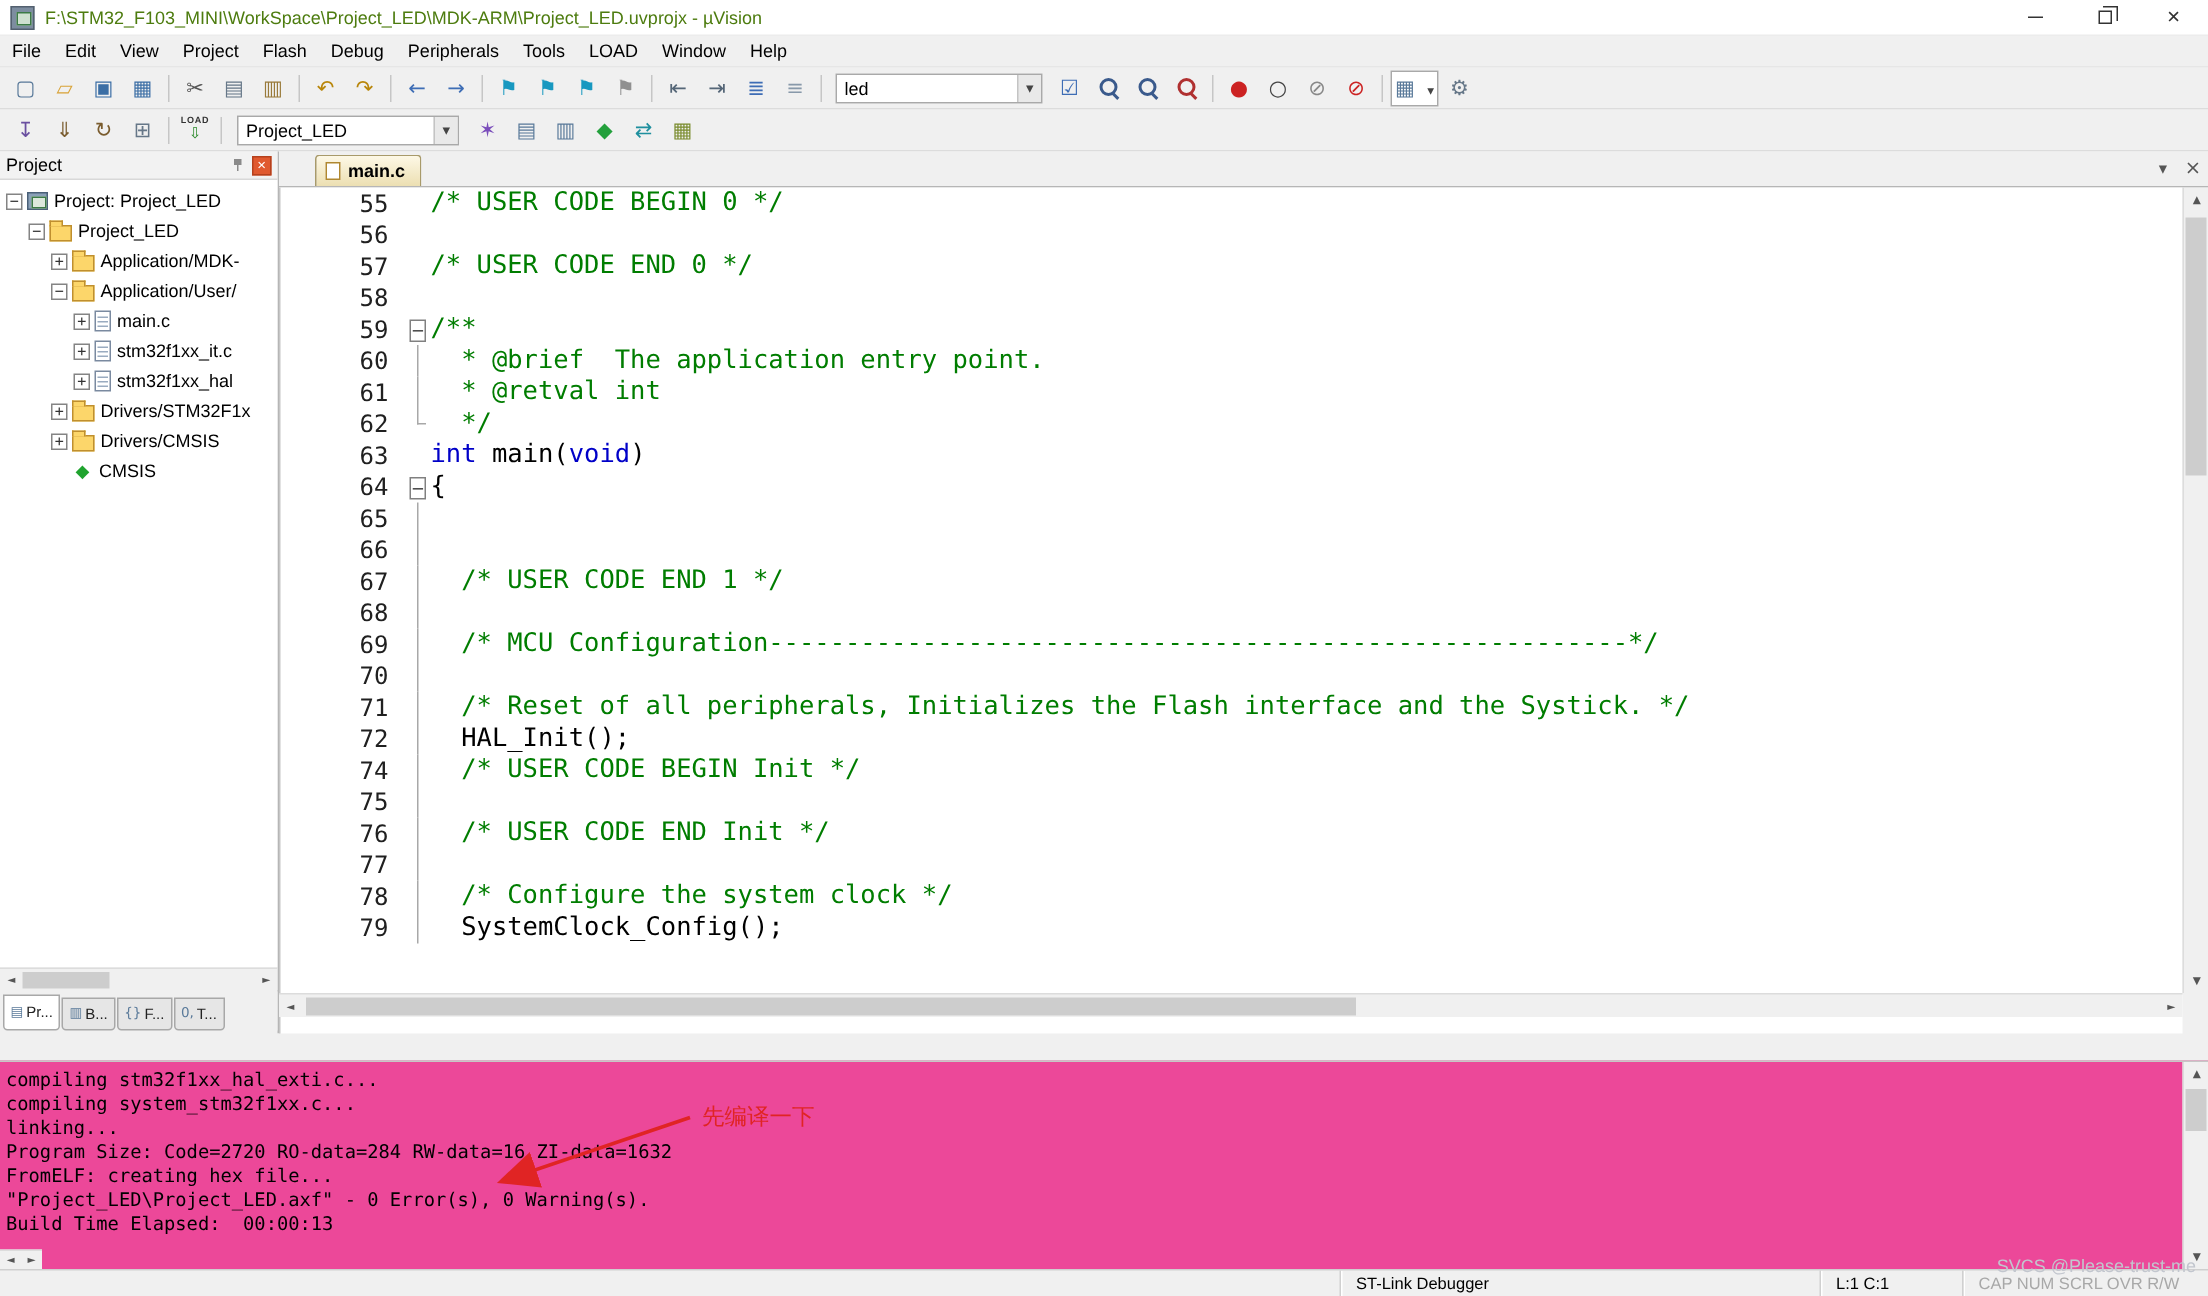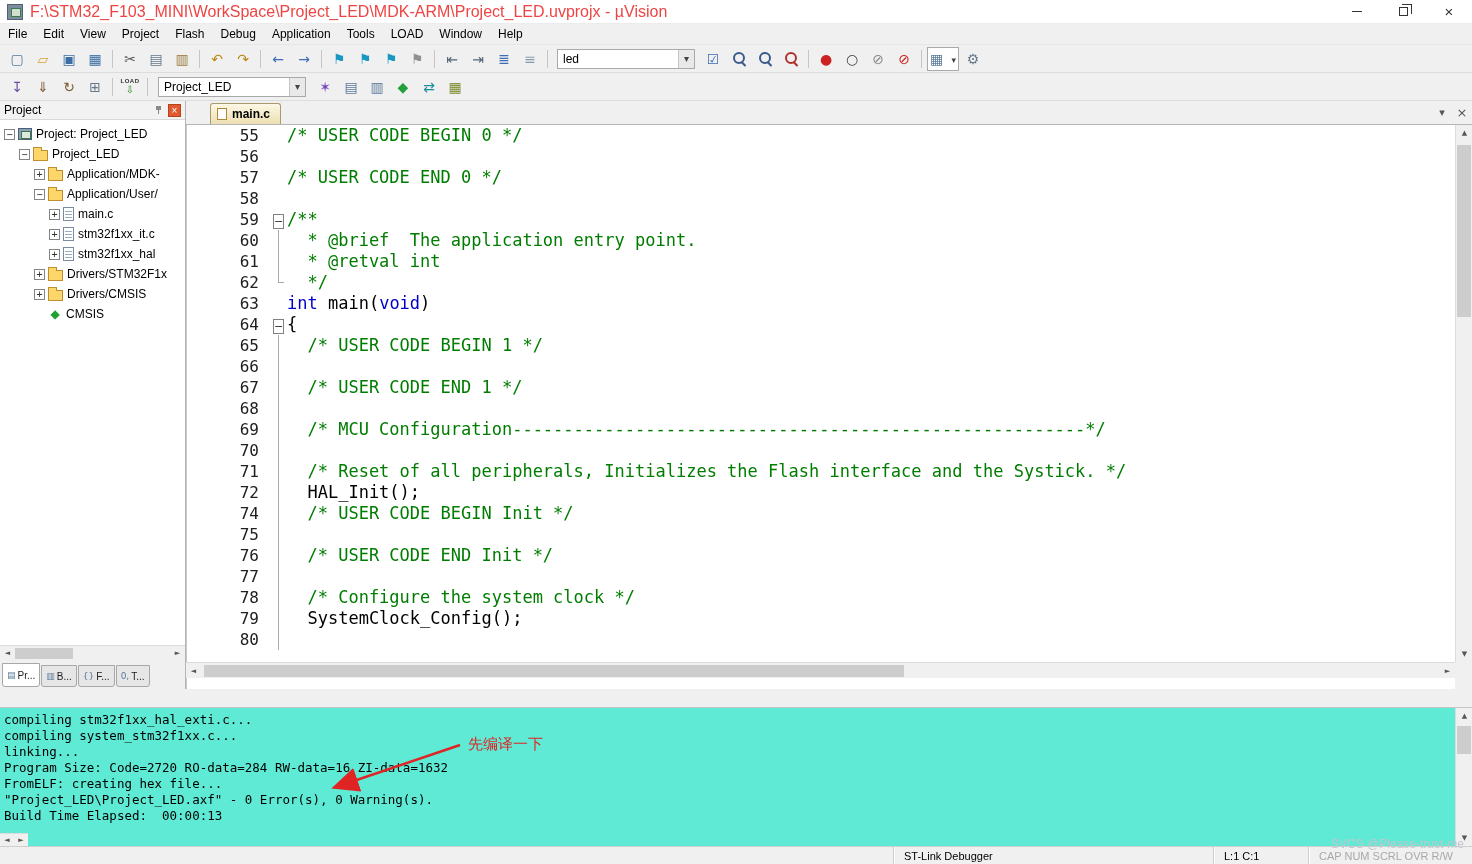--- a/index.html
+++ b/index.html
@@ -3,21 +3,21 @@
 <meta charset="utf-8">
 <style>
 *{margin:0;padding:0;box-sizing:border-box}
 html,body{width:1472px;height:864px}
 body{position:relative;font-family:"Liberation Sans",sans-serif;background:#f0f0f0;overflow:hidden;font-size:12px;color:#000}
 
 
 .titlebar{position:absolute;left:0;top:0;width:100%;height:24px;background:#fff;display:flex;align-items:center;border-bottom:1px solid #ececec}
 .app-icon{width:16px;height:16px;margin:0 7px;position:relative;background:#7d8da0;border:1px solid #53606f;flex:none}
 .app-icon::after{content:"";position:absolute;left:3px;top:3px;width:8px;height:7px;background:#cfe0d0;border:1px solid #3c7a46}
-.title-text{font-size:16px;color:#ef4444;white-space:nowrap}
+.title-text{font-size:12px;color:#4d7c0f;white-space:nowrap}
 .win-controls{margin-left:auto;display:flex;height:100%}
 .win-btn{width:46px;height:100%;display:flex;align-items:center;justify-content:center;color:#333}
 .glyph-min{width:10px;height:1px;background:#333;display:block}
 .glyph-max{width:9px;height:9px;border:1px solid #333;position:relative;display:block}
 .glyph-max::before{content:"";position:absolute;left:2px;top:-4px;width:9px;height:9px;border:1px solid #333;border-bottom:none;border-left:none}
 .glyph-close::before{content:"×";font-size:15px;line-height:15px}
 
 
 .menubar{position:absolute;left:0;top:24px;width:100%;height:21px;background:#f0f0f0;display:flex;border-bottom:1px solid #e6e6e6}
 .menu-item{padding:0 8px;line-height:21px;font-size:12px;white-space:nowrap}
@@ -109,21 +109,21 @@
 .vthumb{position:absolute;left:1px;right:1px;top:20px;height:172px;background:#cdcdcd}
 .ehscroll{position:absolute;left:0;top:561px;right:17px;height:16px;background:#f0f0f0;border-top:1px solid #dcdcdc}
 .ehs-btn{position:absolute;top:1px;width:15px;height:14px;font-size:7px;color:#555;text-align:center;line-height:14px;font-family:"DejaVu Sans",sans-serif}
 .ehs-left{left:0}.ehs-left::before{content:"◄"}
 .ehs-right{right:0}.ehs-right::before{content:"►"}
 .ehs-thumb{position:absolute;left:18px;top:2px;width:700px;height:12px;background:#cdcdcd}
 
 
 .build-panel{position:absolute;left:0;top:689px;width:100%;height:157px;background:#f0f0f0}
 .bo-header{height:18px;display:flex;align-items:center;padding:0 5px;font-size:12px;background:#f2f2f2;border-top:1px solid #c8c8c8;border-bottom:1px solid #d8d8d8}
-.bo-body{position:absolute;left:0;top:18px;right:0;bottom:0;background:#5eead4;border-top:1px solid #c6c6c6;padding:4px 0 0 4px;overflow:hidden}
+.bo-body{position:absolute;left:0;top:18px;right:0;bottom:0;background:#ec4899;border-top:1px solid #c6c6c6;padding:4px 0 0 4px;overflow:hidden}
 .bo-line{font-family:"DejaVu Sans Mono",monospace;font-size:12.5px;line-height:16px;white-space:pre;color:#000}
 .bo-vscroll{position:absolute;right:0;top:0;bottom:0;width:17px;background:#f0f0f0;border-left:1px solid #dcdcdc}
 .bo-vthumb{position:absolute;left:1px;right:1px;top:18px;height:28px;background:#cdcdcd}
 .bo-hbtns{position:absolute;left:0;bottom:0;display:flex}
 .bo-hbtn{width:14px;height:13px;font-size:7px;color:#555;text-align:center;line-height:13px;background:#f0f0f0;border-top:1px solid #dcdcdc;font-family:"DejaVu Sans",sans-serif}
 .bo-hl::before{content:"◄"}
 .bo-hr::before{content:"►"}
 
 
 .statusbar{position:absolute;left:0;top:846px;width:100%;height:18px;background:#f0f0f0;border-top:1px solid #cfcfcf;display:flex;align-items:stretch;font-size:11px}
@@ -157,21 +157,21 @@
   </div>
 </div>
 
 <div class="menubar">
     <div class="menu-item">File</div>
     <div class="menu-item">Edit</div>
     <div class="menu-item">View</div>
     <div class="menu-item">Project</div>
     <div class="menu-item">Flash</div>
     <div class="menu-item">Debug</div>
-    <div class="menu-item">Application</div>
+    <div class="menu-item">Peripherals</div>
     <div class="menu-item">Tools</div>
     <div class="menu-item">LOAD</div>
     <div class="menu-item">Window</div>
     <div class="menu-item">Help</div>
   </div>
 
 <div class="toolbar toolbar1">
   <div class="tb-group">
       <div class="tb-btn">
         <span class="tb-glyph" style="color: rgb(90, 122, 154);">▢</span>
@@ -425,35 +425,34 @@
         <div class="code-line"><span class="gutter">55</span><span class="fold"></span><span class="code-text"><span class="tok-c">/* USER CODE BEGIN 0 */</span></span></div>
         <div class="code-line"><span class="gutter">56</span><span class="fold"></span><span class="code-text"></span></div>
         <div class="code-line"><span class="gutter">57</span><span class="fold"></span><span class="code-text"><span class="tok-c">/* USER CODE END 0 */</span></span></div>
         <div class="code-line"><span class="gutter">58</span><span class="fold"></span><span class="code-text"></span></div>
         <div class="code-line"><span class="gutter">59</span><span class="fold"><span class="foldbox">−</span></span><span class="code-text"><span class="tok-c">/**</span></span></div>
         <div class="code-line"><span class="gutter">60</span><span class="fold fold-line"></span><span class="code-text"><span class="tok-c">  * @brief  The application entry point.</span></span></div>
         <div class="code-line"><span class="gutter">61</span><span class="fold fold-line"></span><span class="code-text"><span class="tok-c">  * @retval int</span></span></div>
         <div class="code-line"><span class="gutter">62</span><span class="fold fold-corner"></span><span class="code-text"><span class="tok-c">  */</span></span></div>
         <div class="code-line"><span class="gutter">63</span><span class="fold"></span><span class="code-text"><span class="tok-k">int</span><span class="tok-p"> main(</span><span class="tok-k">void</span><span class="tok-p">)</span></span></div>
         <div class="code-line"><span class="gutter">64</span><span class="fold"><span class="foldbox">−</span></span><span class="code-text"><span class="tok-p">{</span></span></div>
-        <div class="code-line"><span class="gutter">65</span><span class="fold fold-line"></span><span class="code-text"><span class="tok-c">  /* USER CODE BEGIN 1 */</span></span></div>
+        <div class="code-line"><span class="gutter">65</span><span class="fold fold-line"></span></div>
         <div class="code-line"><span class="gutter">66</span><span class="fold fold-line"></span><span class="code-text"></span></div>
         <div class="code-line"><span class="gutter">67</span><span class="fold fold-line"></span><span class="code-text"><span class="tok-c">  /* USER CODE END 1 */</span></span></div>
         <div class="code-line"><span class="gutter">68</span><span class="fold fold-line"></span><span class="code-text"></span></div>
         <div class="code-line"><span class="gutter">69</span><span class="fold fold-line"></span><span class="code-text"><span class="tok-c">  /* MCU Configuration--------------------------------------------------------*/</span></span></div>
         <div class="code-line"><span class="gutter">70</span><span class="fold fold-line"></span><span class="code-text"></span></div>
         <div class="code-line"><span class="gutter">71</span><span class="fold fold-line"></span><span class="code-text"><span class="tok-c">  /* Reset of all peripherals, Initializes the Flash interface and the Systick. */</span></span></div>
         <div class="code-line"><span class="gutter">72</span><span class="fold fold-line"></span><span class="code-text"><span class="tok-p">  HAL_Init();</span></span></div>
         <div class="code-line"><span class="gutter">74</span><span class="fold fold-line"></span><span class="code-text"><span class="tok-c">  /* USER CODE BEGIN Init */</span></span></div>
         <div class="code-line"><span class="gutter">75</span><span class="fold fold-line"></span><span class="code-text"></span></div>
         <div class="code-line"><span class="gutter">76</span><span class="fold fold-line"></span><span class="code-text"><span class="tok-c">  /* USER CODE END Init */</span></span></div>
         <div class="code-line"><span class="gutter">77</span><span class="fold fold-line"></span><span class="code-text"></span></div>
         <div class="code-line"><span class="gutter">78</span><span class="fold fold-line"></span><span class="code-text"><span class="tok-c">  /* Configure the system clock */</span></span></div>
         <div class="code-line"><span class="gutter">79</span><span class="fold fold-line"></span><span class="code-text"><span class="tok-p">  SystemClock_Config();</span></span></div>
-        <div class="code-line"><span class="gutter">80</span><span class="fold fold-line"></span><span class="code-text"></span></div>
       </div>
     <div class="vscroll">
       <span class="sb-btn sb-up"></span>
       <span class="vthumb"></span>
       <span class="sb-btn sb-down"></span>
     </div>
     <div class="ehscroll">
       <span class="ehs-btn ehs-left"></span>
       <span class="ehs-thumb"></span>
       <span class="ehs-btn ehs-right"></span>

